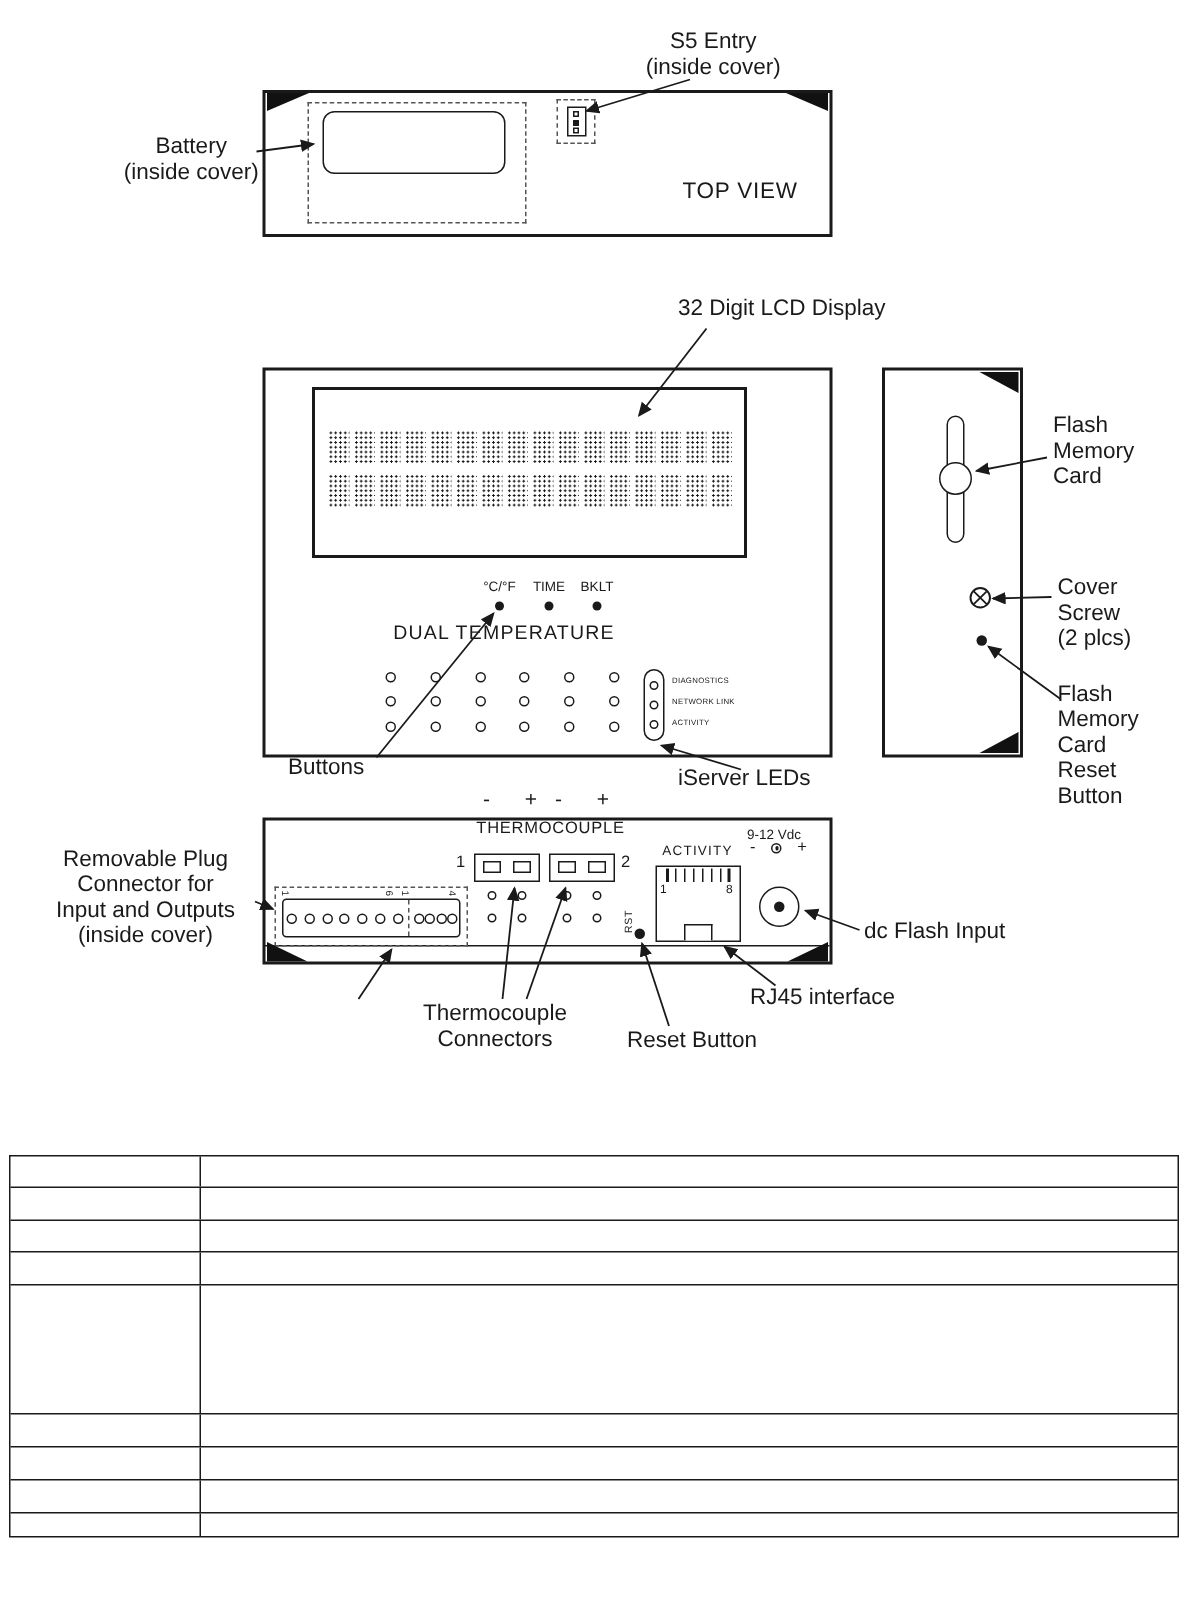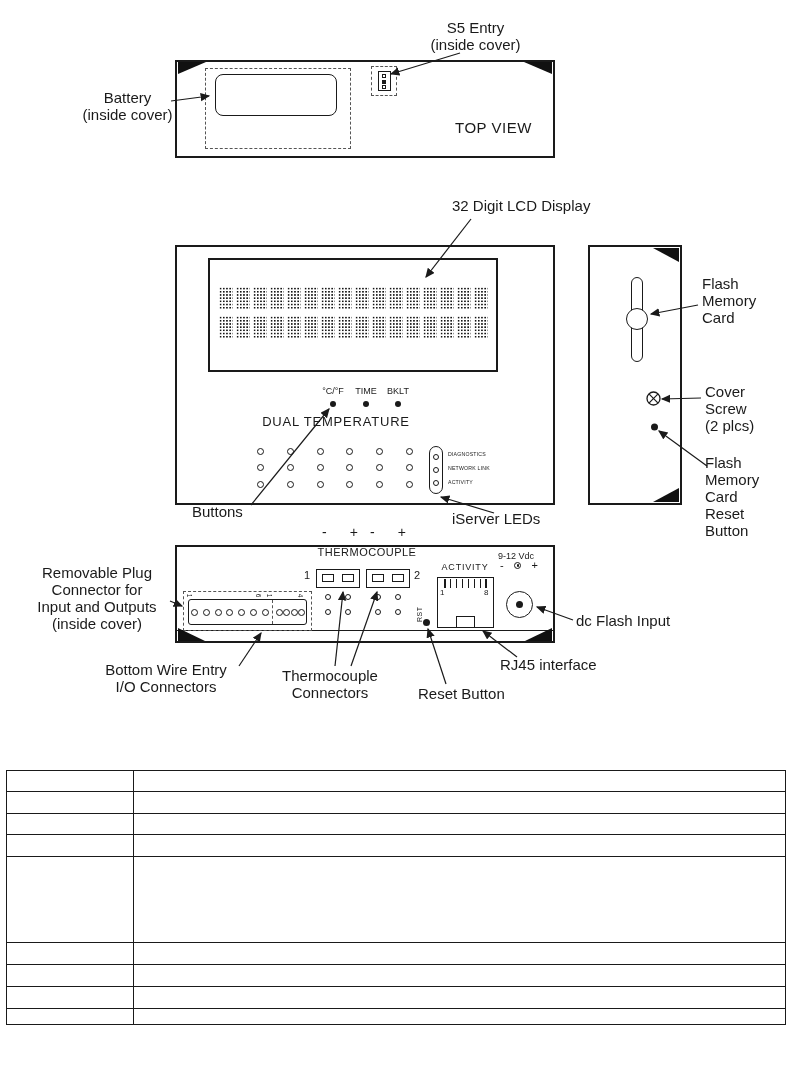--- a/index.html
+++ b/index.html
@@ -245,22 +245,20 @@
     </span>
     <span>+</span>
   </div>
   <div class="abs" style="left:506px;top:591px;width:27px;height:27px;border:1.6px solid #1a1a1a;border-radius:50%;background:#fff"></div>
   <div class="dot" style="left:516px;top:601px;width:7px;height:7px"></div>
 
   <div class="lbl ctr" style="left:22px;top:565px;width:150px">Removable Plug
 Connector for
 Input and Outputs
 (inside cover)</div>
-  <div class="lbl ctr" style="left:90px;top:662px;width:152px">Bottom Wire Entry
-I/O Connectors</div>
   <div class="lbl ctr" style="left:270px;top:668px;width:120px">Thermocouple
 Connectors</div>
   <div class="lbl" style="left:418px;top:686px;white-space:nowrap">Reset Button</div>
   <div class="lbl" style="left:500px;top:657px;white-space:nowrap">RJ45 interface</div>
   <div class="lbl" style="left:576px;top:613px;white-space:nowrap">dc Flash Input</div>
 
   <div id="spec-table">
       <div class="t-row" style="height: 20px;">
         <div class="t-c1"></div>
         <div class="t-c2"></div>

